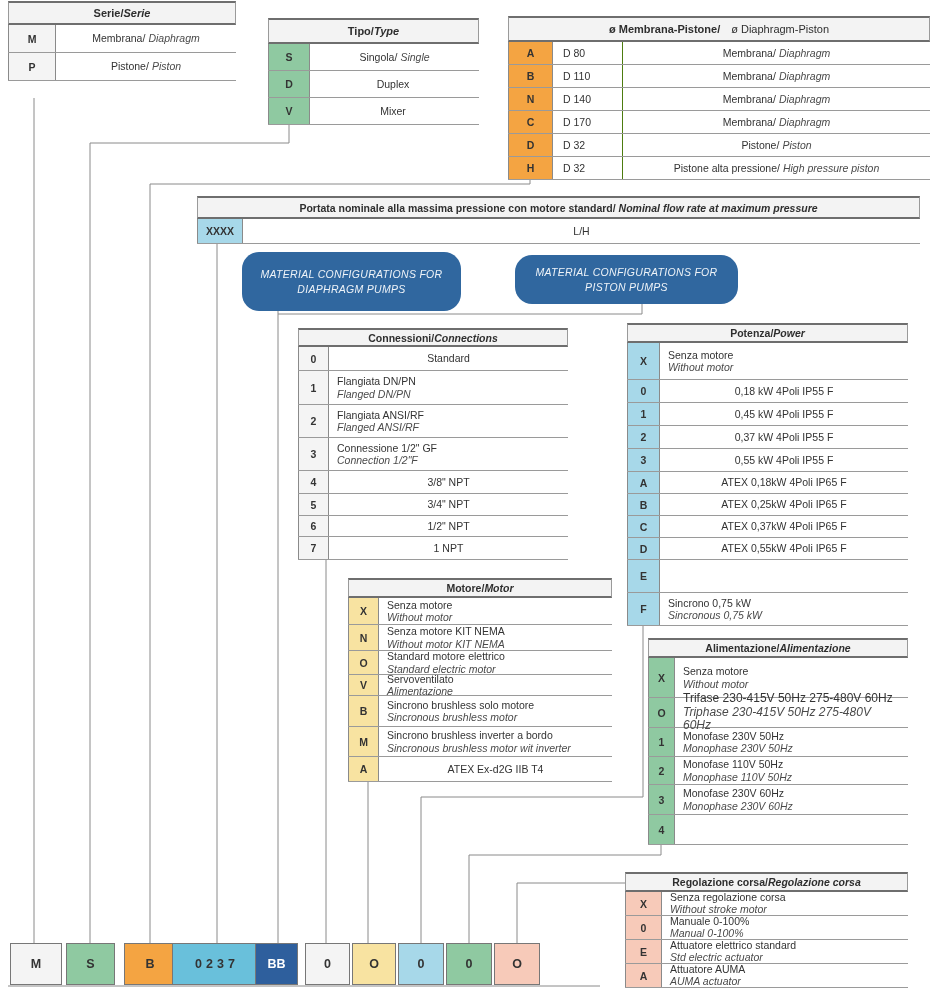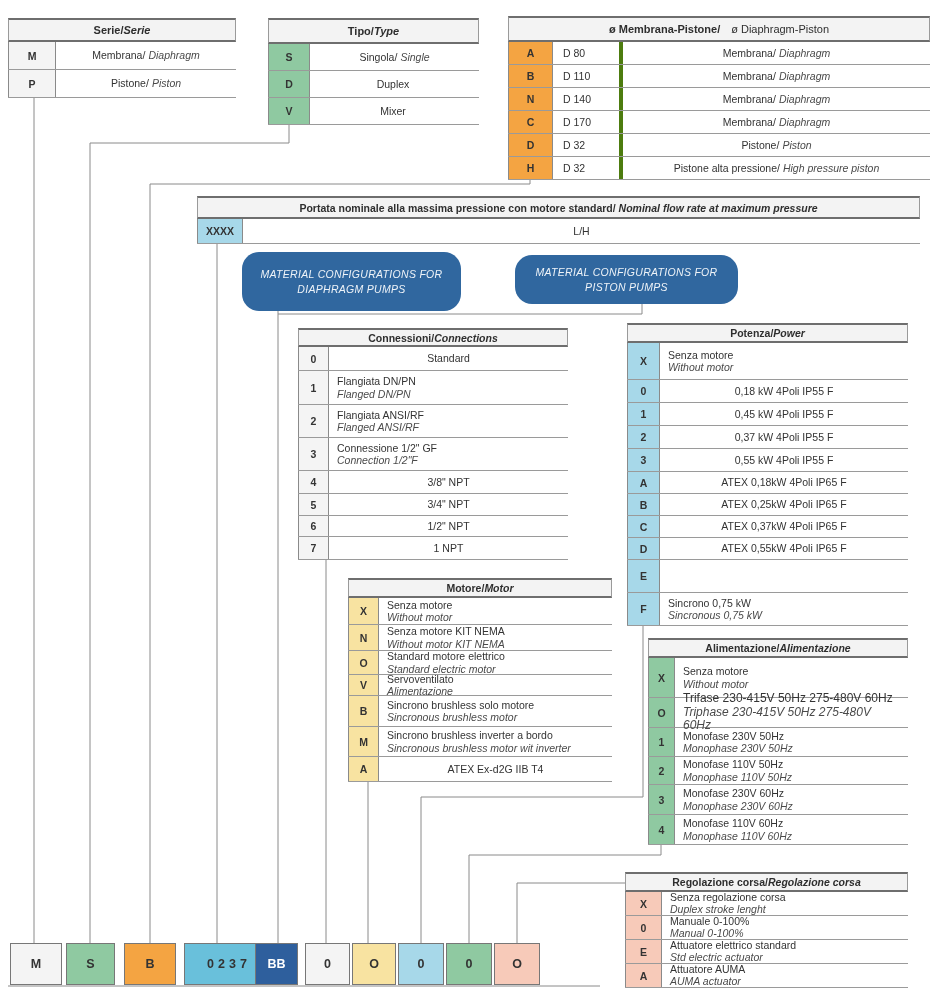--- a/index.html
+++ b/index.html
@@ -12,21 +12,21 @@
            border-left:1px solid #9a9a9a; border-right:1px solid #9a9a9a;
            display:flex; align-items:center; justify-content:center; font-size:11px; }
   .thead .it { font-weight:700; color:#2e2e2e; }
   .thead .en { font-style:italic; font-weight:600; color:#2e2e2e; }
   .thead .en.plain { font-style:normal; font-weight:400;padding-left:11px; }
   .row { display:flex; align-items:stretch; border-bottom:1px solid #9a9a9a; background:#fff; }
   .code { flex:0 0 auto; display:flex; align-items:center; justify-content:center;
           border-left:1px solid #8a8a8a; border-right:1px solid #8a8a8a;
           font-weight:600; color:#333; font-size:10.5px; }
   .size { flex:0 0 auto; display:flex; align-items:center; padding-left:10px;
-          border-right:4px solid #4d7c0f; }
+          border-right:1px solid #4d7c0f; }
   .desc { flex:1 1 auto; display:flex; flex-direction:column; justify-content:center;
           padding:1px 8px; line-height:1.15; }
   .desc.inline { flex-direction:row; align-items:center; }
   .desc.inline .en { margin-left:3px; }
   .it { color:#333; }
   .en { font-style:italic; color:#4a4a4a; }
   .cw { background:#f4f4f4; }
   .cg { background:#8fc9a1; }
   .co { background:#f4a442; }
   .cb { background:#a7d8e9; }
@@ -57,21 +57,21 @@
       <polyline points="278,311 278,943"></polyline>
       <polyline points="326,560 326,943"></polyline>
       <polyline points="368,782 368,943"></polyline>
       <polyline points="643,626 643,797 421,797 421,943"></polyline>
       <polyline points="661,845 661,855 469,855 469,943"></polyline>
       <polyline points="625,883 517,883 517,943"></polyline>
       <polyline points="8,986 600,986"></polyline>
     </g>
   </svg>
 
-  <div class="tbl" style="left:8px;top:18px;width:228px">
+  <div class="tbl" style="left:8px;top:1px;width:228px">
     <div class="thead" style="height:24px">
       <span class="it">Serie/</span>
         <span class="en">Serie</span>
     </div>
     <div class="row" style="height:28px">
       <div class="code cw" style="width:48px">M</div>
       <div class="desc inline">
           <span class="it">Membrana/</span>
           <span class="en">Diaphragm</span>
         </div>
@@ -407,37 +407,33 @@
     </div>
     <div class="row" style="height:30px">
       <div class="code cg" style="width:27px">3</div>
       <div class="desc">
           <span class="it">Monofase 230V 60Hz</span>
           <span class="en">Monophase 230V 60Hz</span>
         </div>
     </div>
     <div class="row" style="height:30px">
       <div class="code cg" style="width:27px">4</div>
-      <div class="desc">
-          <span class="it">Monofase 110V 60Hz</span>
-          <span class="en">Monophase 110V 60Hz</span>
-        </div>
     </div>
   </div>
 
   <div class="tbl" style="left:625px;top:872px;width:283px">
     <div class="thead" style="height:20px;font-size:10.5px">
       <span class="it">Regolazione corsa/</span>
         <span class="en">Regolazione corsa</span>
     </div>
     <div class="row" style="height:24px">
       <div class="code cp" style="width:37px">X</div>
       <div class="desc" style="line-height:1.05">
           <span class="it">Senza regolazione corsa</span>
-          <span class="en">Duplex stroke lenght</span>
+          <span class="en">Without stroke motor</span>
         </div>
     </div>
     <div class="row" style="height:24px">
       <div class="code cp" style="width:37px">0</div>
       <div class="desc" style="line-height:1.05">
           <span class="it">Manuale 0-100%</span>
           <span class="en">Manual 0-100%</span>
         </div>
     </div>
     <div class="row" style="height:24px">
@@ -452,21 +448,21 @@
       <div class="desc" style="line-height:1.05">
           <span class="it">Attuatore AUMA</span>
           <span class="en">AUMA actuator</span>
         </div>
     </div>
   </div>
 
   <div class="bcell cw" style="left:10px;width:52px">M</div>
   <div class="bcell cg" style="left:66px;width:49px">S</div>
   <div class="bcell co" style="left:124px;width:52px">B</div>
-  <div class="bcell ct sp" style="left:184px;width:86px">0237</div>
+  <div class="bcell ct sp" style="left:172px;width:86px">0237</div>
   <div class="bcell cn" style="left:255px;width:43px">BB</div>
   <div class="bcell cw" style="left:305px;width:45px">0</div>
   <div class="bcell cy" style="left:352px;width:44px">O</div>
   <div class="bcell cb" style="left:398px;width:46px">0</div>
   <div class="bcell cg" style="left:446px;width:46px">0</div>
   <div class="bcell cp" style="left:494px;width:46px">O</div>
 
 </div>
 
 </body></html>

